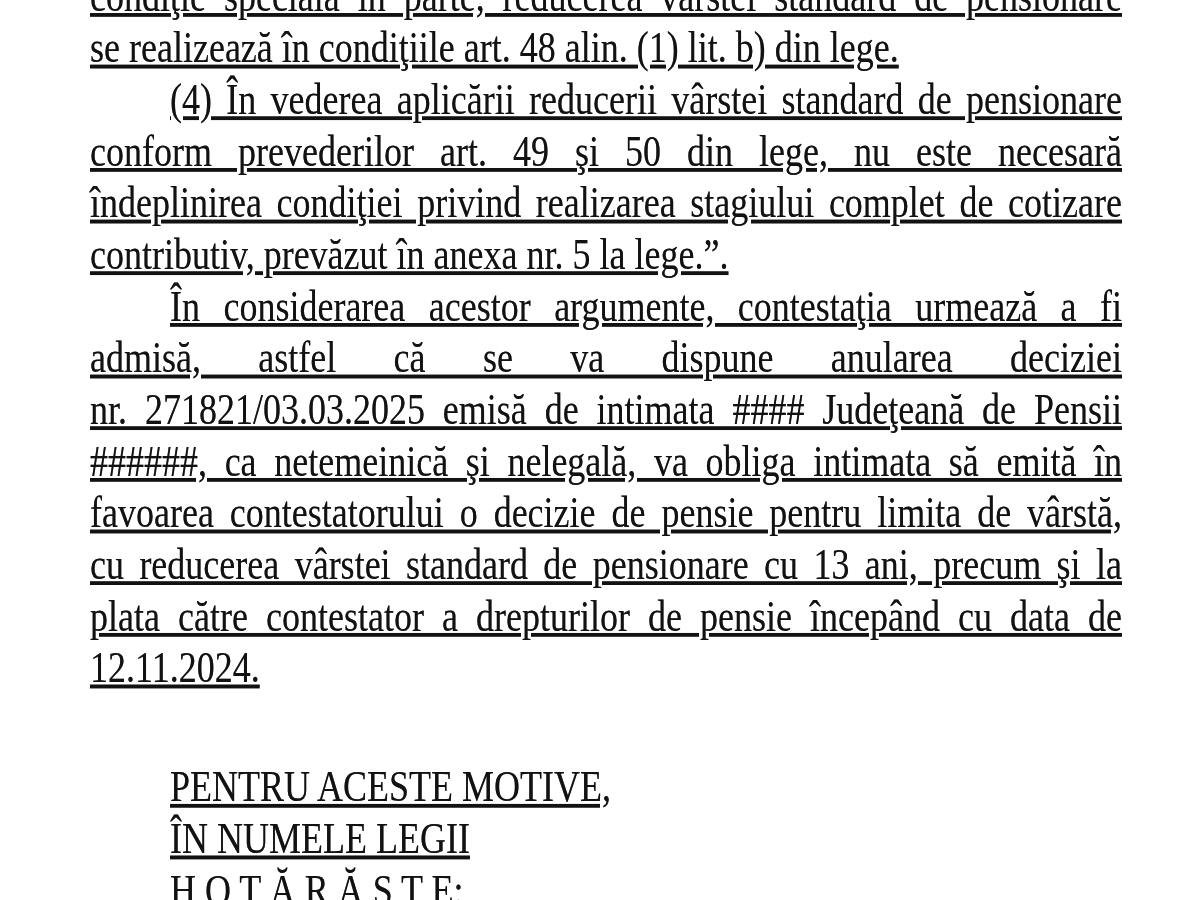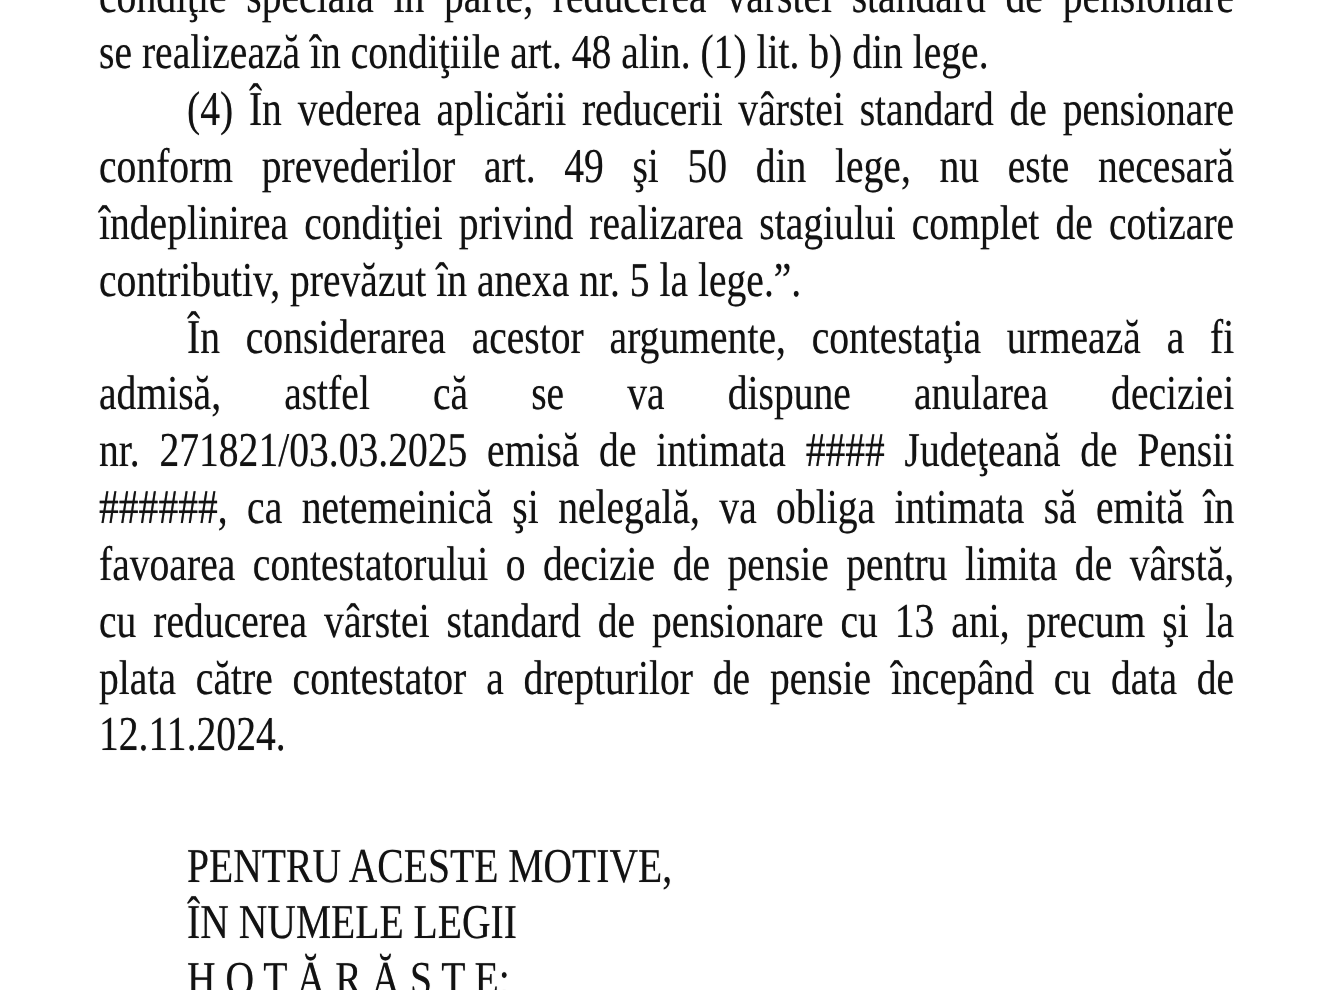--- a/index.html
+++ b/index.html
@@ -13,20 +13,21 @@
     background: #ffffff;
     font-family: "Liberation Serif", "DejaVu Serif", serif;
     color: #121212;
   }
   .page {
     width: 1200px;
     height: 900px;
     padding-left: 90px;
     box-sizing: border-box;
     overflow: hidden;
+    text-decoration: underline;
   }
   .content {
     width: 1032px;
     margin-top: -30px;
     transform: scaleY(1.23);
     transform-origin: 0 0;
     font-size: 36px;
     line-height: 42px;
     text-shadow: 0 0 0.6px rgba(0,0,0,0.55);
   }

